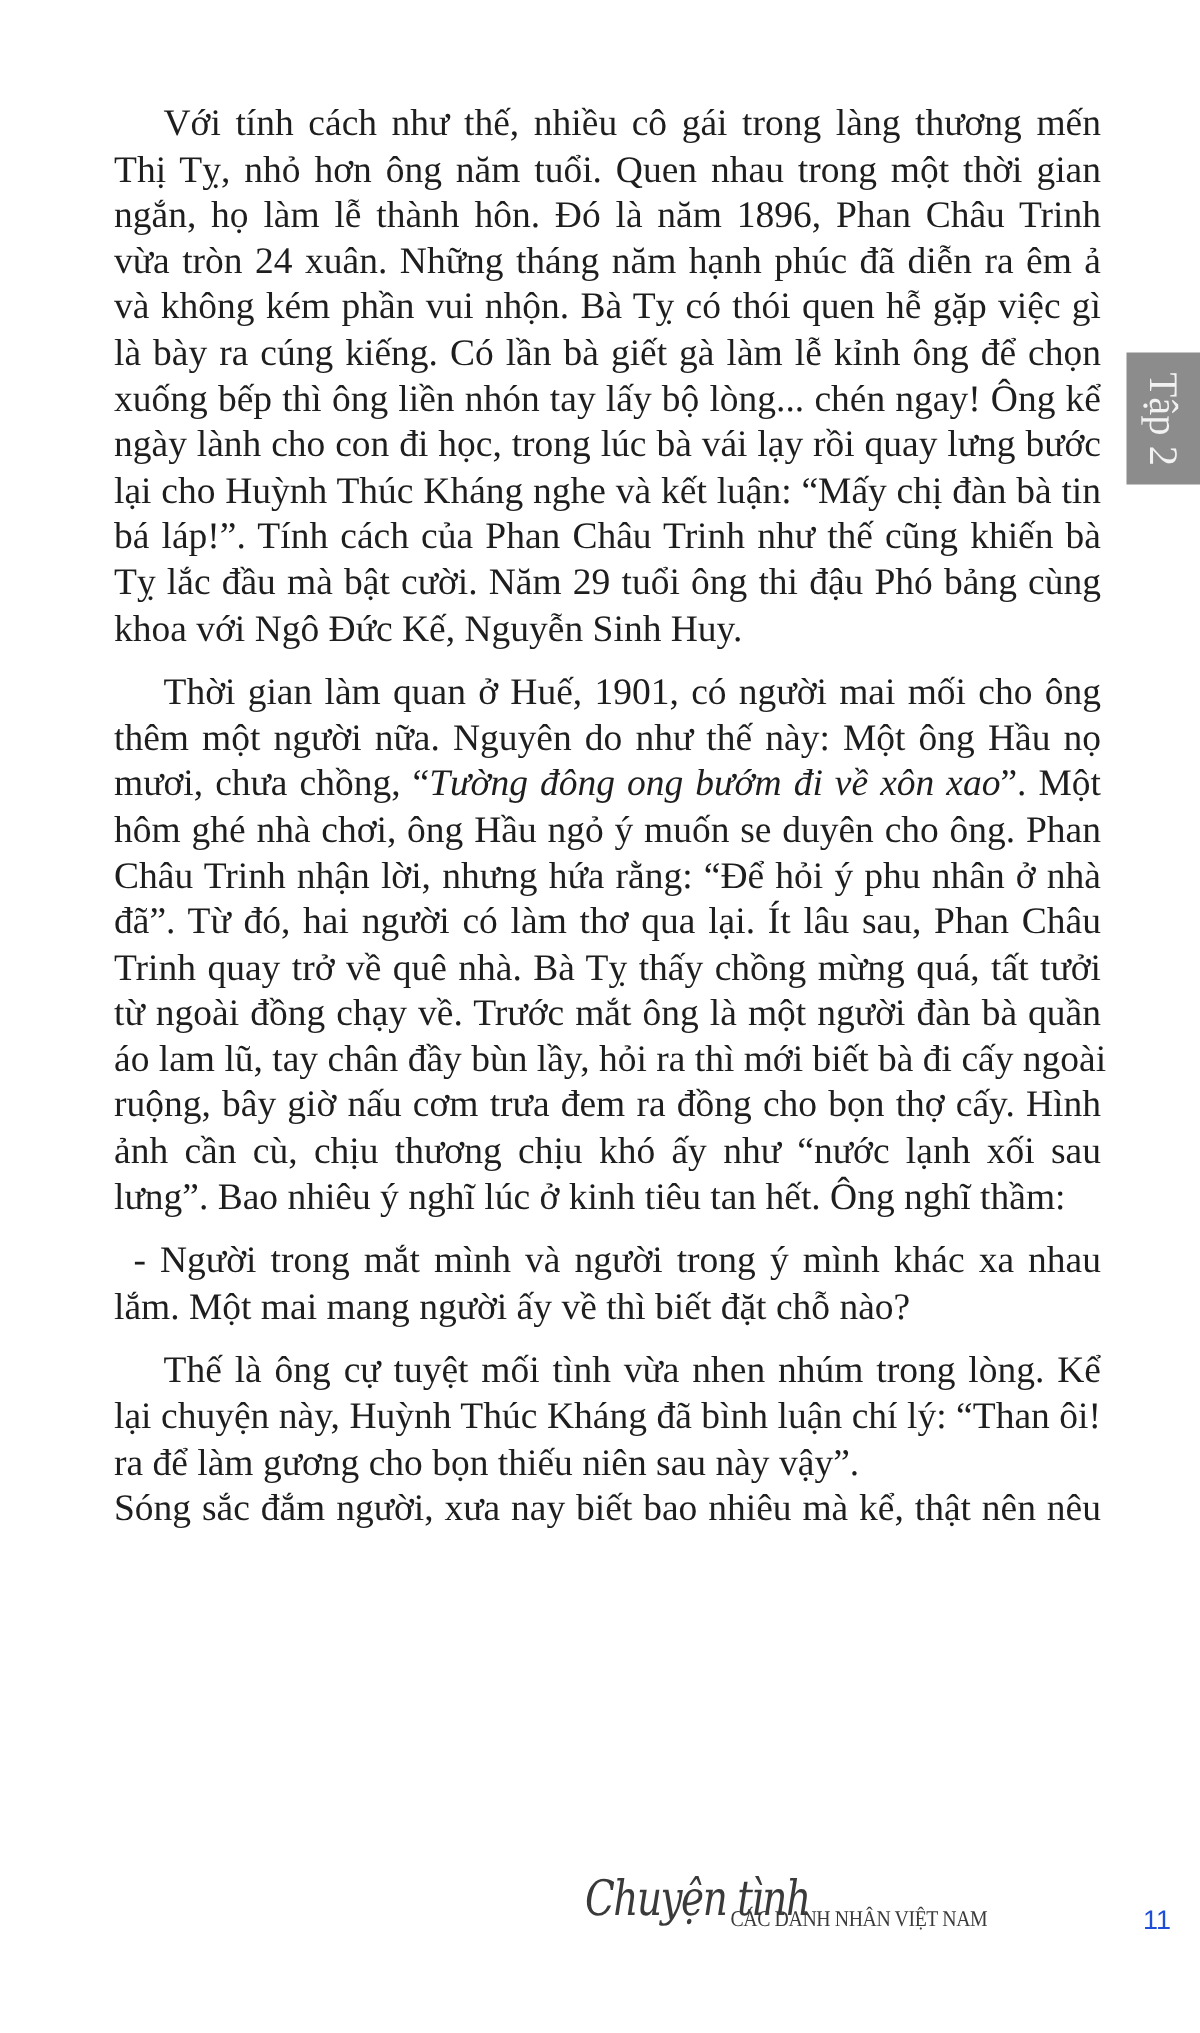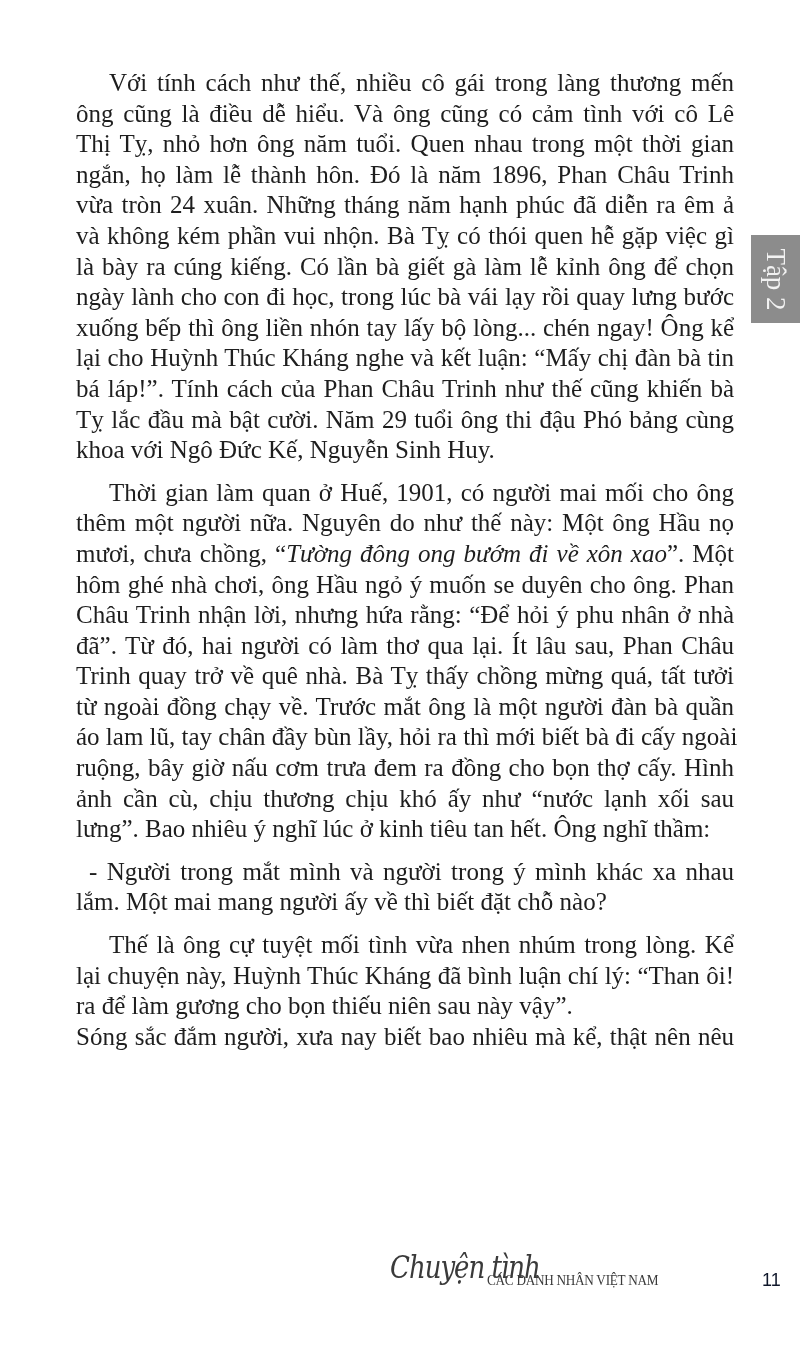--- a/index.html
+++ b/index.html
@@ -94,40 +94,39 @@
       transform: scaleX(0.88);
       transform-origin: left top;
       white-space: nowrap;
     }
     .footer .page-num {
       position: absolute;
       left: 378px;
       top: 22px;
       font-family: "Liberation Sans", sans-serif;
       font-size: 18px;
-      color: #0f172a;
+      color: #1d4ed8;
     }
   </style>
 </head>
 <body>
 
 <div>
 
   <div class="page-body">
 
     <div class="para">
       <span class="line indent">Với tính cách như thế, nhiều cô gái trong làng thương mến</span>
-      <span class="line">ông cũng là điều dễ hiểu. Và ông cũng có cảm tình với cô Lê</span>
       <span class="line">Thị Tỵ, nhỏ hơn ông năm tuổi. Quen nhau trong một thời gian</span>
       <span class="line">ngắn, họ làm lễ thành hôn. Đó là năm 1896, Phan Châu Trinh</span>
       <span class="line">vừa tròn 24 xuân. Những tháng năm hạnh phúc đã diễn ra êm ả</span>
       <span class="line">và không kém phần vui nhộn. Bà Tỵ có thói quen hễ gặp việc gì</span>
       <span class="line">là bày ra cúng kiếng. Có lần bà giết gà làm lễ kỉnh ông để chọn</span>
+      <span class="line">xuống bếp thì ông liền nhón tay lấy bộ lòng... chén ngay! Ông kể</span>
       <span class="line">ngày lành cho con đi học, trong lúc bà vái lạy rồi quay lưng bước</span>
-      <span class="line">xuống bếp thì ông liền nhón tay lấy bộ lòng... chén ngay! Ông kể</span>
       <span class="line">lại cho Huỳnh Thúc Kháng nghe và kết luận: “Mấy chị đàn bà tin</span>
       <span class="line">bá láp!”. Tính cách của Phan Châu Trinh như thế cũng khiến bà</span>
       <span class="line">Tỵ lắc đầu mà bật cười. Năm 29 tuổi ông thi đậu Phó bảng cùng</span>
       <span class="line last">khoa với Ngô Đức Kế, Nguyễn Sinh Huy.</span>
     </div>
 
     <div class="para">
       <span class="line indent">Thời gian làm quan ở Huế, 1901, có người mai mối cho ông</span>
       <span class="line">thêm một người nữa. Nguyên do như thế này: Một ông Hầu nọ</span>
       <span class="line"><span>mươi, chưa chồng, “</span><em>Tường đông ong bướm đi về xôn xao</em><span>”. Một</span></span>

